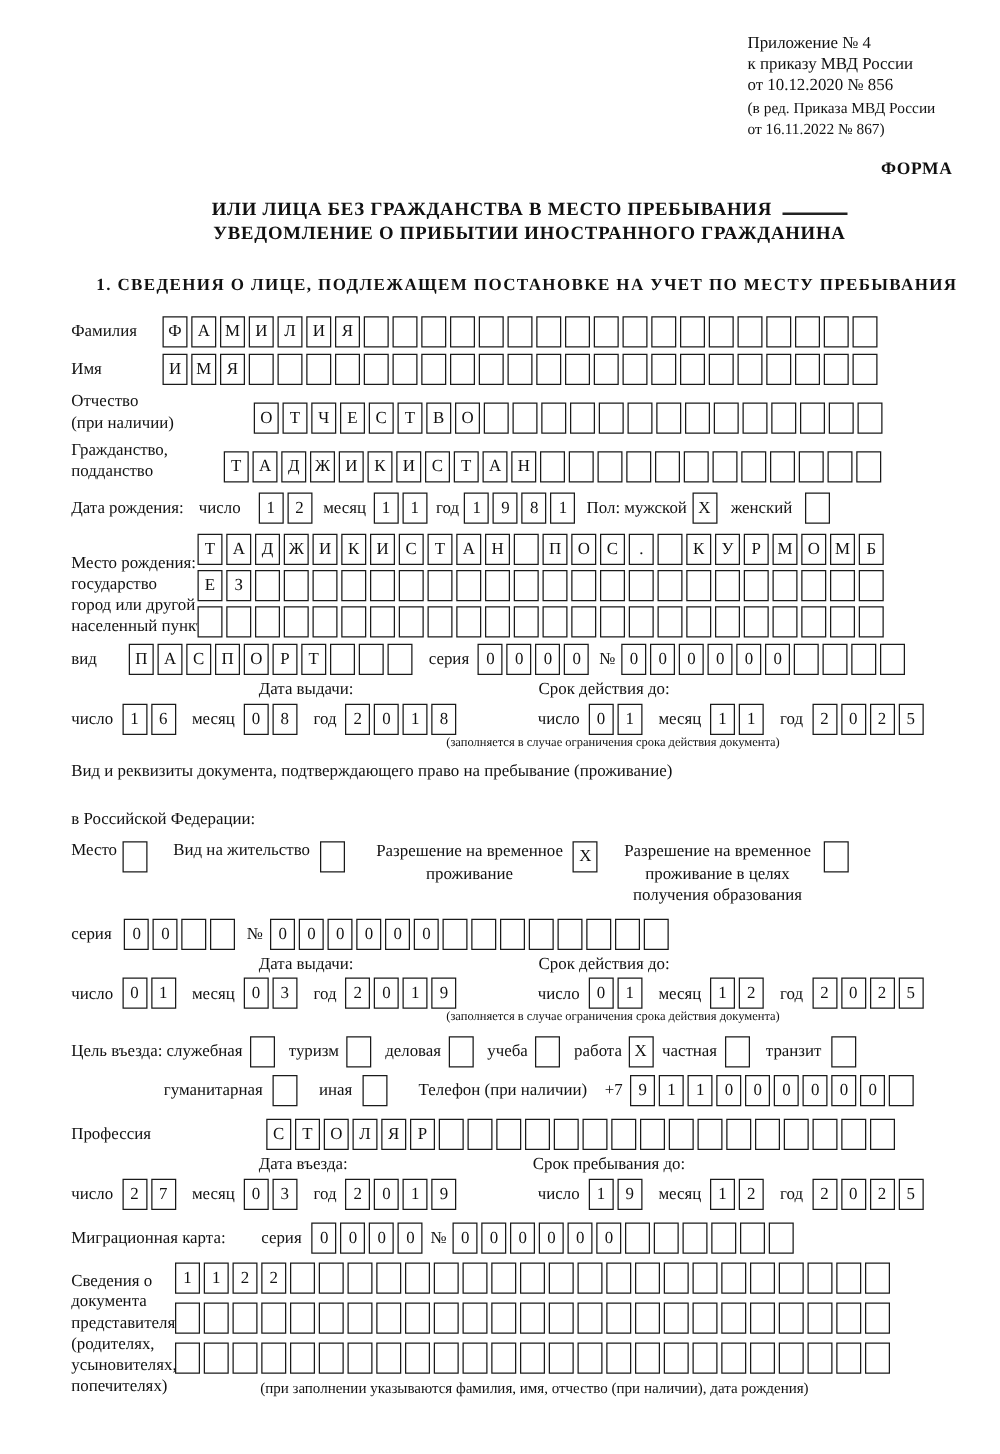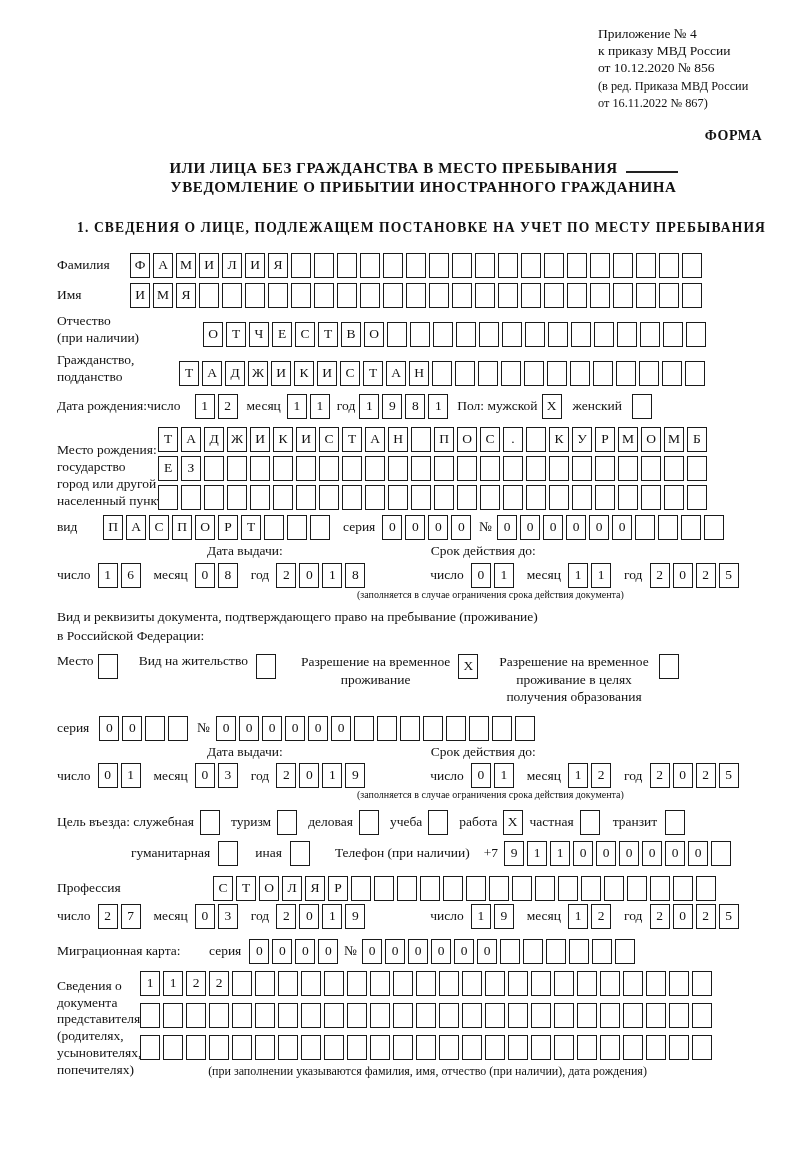--- a/index.html
+++ b/index.html
@@ -195,21 +195,21 @@
         <span class="cell"></span>
         <span class="cell"></span>
         <span class="cell"></span>
         <span class="cell"></span>
         <span class="cell"></span>
         <span class="cell"></span>
       </span>
   </div>
 
   <div class="row mt8">
-    <span class="lbl" style="margin-right:0">Дата рождения:</span>
+    <span class="lbl" style="margin-right:12px">Дата рождения:</span>
     <span class="lbl" style="margin-right:14px">число</span>
     <span class="cells">
         <span class="cell">1</span>
         <span class="cell">2</span>
       </span>
     <span class="lbl gap6">месяц</span>
     <span class="cells">
         <span class="cell">1</span>
         <span class="cell">1</span>
       </span>
@@ -396,21 +396,21 @@
           <span class="cell">2</span>
           <span class="cell">0</span>
           <span class="cell">2</span>
           <span class="cell">5</span>
         </span>
     </span>
   </div>
   <div class="note">(заполняется в случае ограничения срока действия документа)</div>
 
   <div class="mt8">Вид и реквизиты документа, подтверждающего право на пребывание (проживание)</div>
-  <div style="margin-top:2px">в Российской Федерации:</div>
+  <div style="margin-top:21px">в Российской Федерации:</div>
 
   <div class="chkrow">
     <span class="lbl" style="margin-right:4px">Место</span>
     <span class="cells">
         <span class="cell"></span>
       </span>
     <span class="lbl" style="margin:0 8px 0 18px">Вид на жительство</span>
     <span class="cells">
         <span class="cell"></span>
       </span>
@@ -580,20 +580,24 @@
         <span class="cell"></span>
         <span class="cell"></span>
         <span class="cell"></span>
         <span class="cell"></span>
         <span class="cell"></span>
         <span class="cell"></span>
         <span class="cell"></span>
       </span>
   </div>
 
+  <div class="dhead">
+    <span>Дата въезда:</span>
+    <span>Срок пребывания до:</span>
+  </div>
   <div class="row" style="margin-top:3px">
     <span class="dgrp">
       <span class="lbl">число</span>
       <span class="cells">
           <span class="cell">2</span>
           <span class="cell">7</span>
         </span>
       <span class="lbl mid">месяц</span>
       <span class="cells">
           <span class="cell">0</span>

